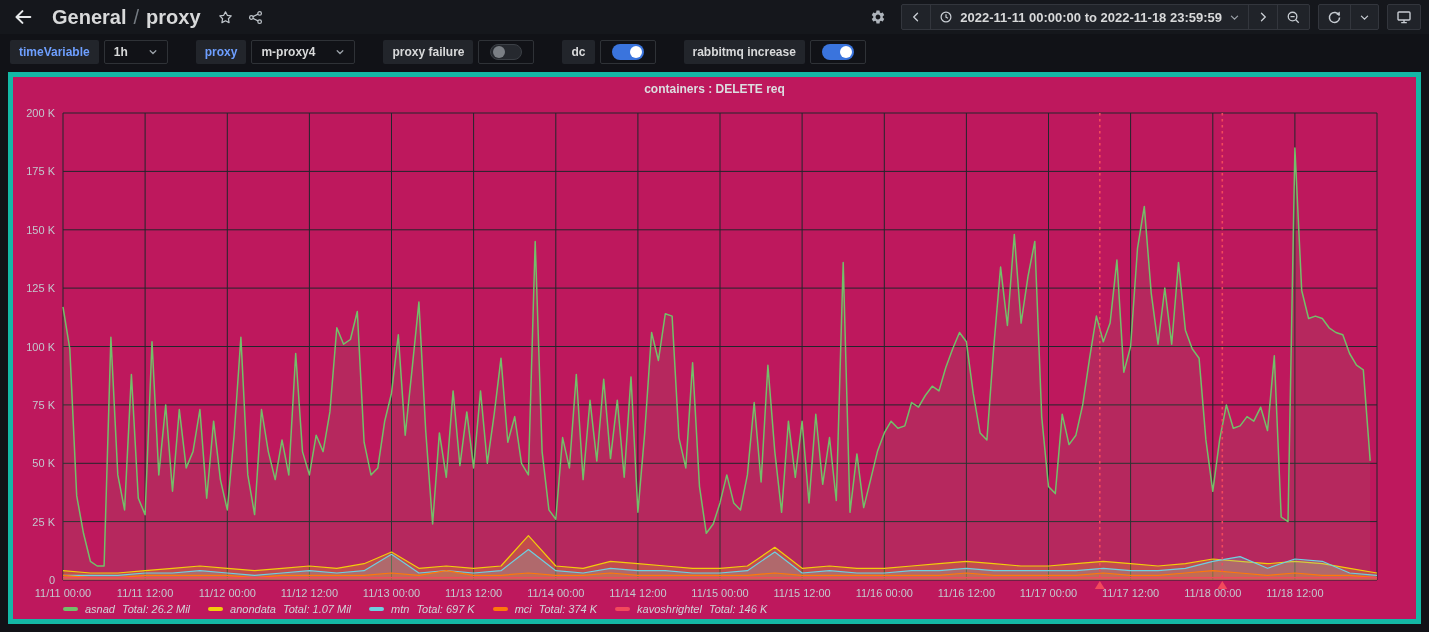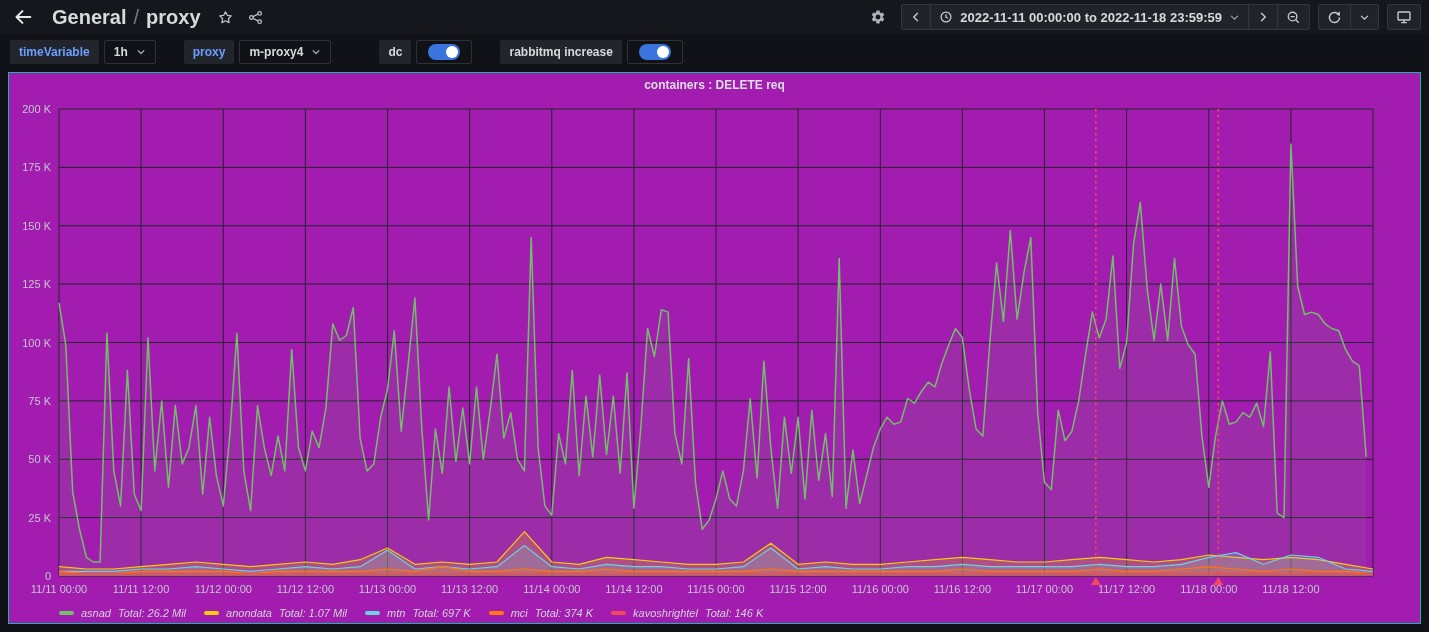--- a/index.html
+++ b/index.html
@@ -26,36 +26,36 @@
   .caret { color:#9aa0a7; }
 
   
   .submenu { position:absolute; left:10px; top:38px; height:28px; display:flex; align-items:center; gap:8px; }
   .var-group { display:flex; align-items:center; gap:5px; }
   .var-chip { background:#22252b; border-radius:2px; height:24px; display:flex; align-items:center;
               padding:12px 9px; font-size:12px; font-weight:700; }
   .chip-blue { color:#6e9fff; }
   .chip-white { color:#d8d9da; }
   .var-value { background:#111217; border:1px solid #2f3237; border-radius:2px; height:24px;
-               display:flex; align-items:center; gap:8px; padding:0 9px; font-size:12px;
+               display:flex; align-items:center; gap:20px; padding:0 9px; font-size:12px;
                font-weight:600; color:#d8d9da; cursor:pointer; }
   .var-gap { width:12px; }
   .toggle-box { background:#111217; border:1px solid #2f3237; border-radius:2px; height:24px;
                 display:flex; align-items:center; padding:0 11px; cursor:pointer; }
   .toggle { position:relative; width:32px; height:16px; border-radius:9px; }
   .toggle.off { background:#26292f; border:1px solid #3c4046; }
   .toggle.off .knob { position:absolute; left:2px; top:1px; width:12px; height:12px;
                       border-radius:50%; background:#7b7f85; }
   .toggle.on  { background:#3a74dd; }
   .toggle.on .knob { position:absolute; right:2px; top:2px; width:12px; height:12px;
                      border-radius:50%; background:#ffffff; }
 
   
   .panel { position:absolute; left:8px; top:72px; width:1413px; height:552px;
-           background:#a21caf; border:1px solid #14b8a6; }
+           background:#be185d; border:5px solid #14b8a6; }
   .panel-title { height:24px; display:flex; align-items:center; justify-content:center;
                  font-size:12px; font-weight:700; color:#dcdde0; cursor:pointer; }
   .legend { position:absolute; left:50px; bottom:4px; display:flex; align-items:center;
             gap:18px; font-size:11px; color:#d0d4d8;font-style:italic; }
   .legend-item { display:flex; align-items:center; gap:7px; cursor:pointer; white-space:nowrap; }
   .legend-swatch { width:15px; height:4px; border-radius:2px; display:inline-block; }
 
   .grid { stroke:#23262c; stroke-width:1; }
   .ylab, .xlab { fill:#c3c8ce; font-size:11px; font-weight:500; font-family:"Liberation Sans",sans-serif; }
 </style>
@@ -190,20 +190,28 @@
   <div class="var-group">
     <div class="var-chip chip-blue">proxy</div>
     <div class="var-value">
       <span>m-proxy4</span>
       <svg width="10" height="10" viewBox="0 0 16 16">
           <path d="M3.5 6l4.5 4.5L12.5 6" fill="none" stroke="#9aa0a7" stroke-width="2" stroke-linecap="round"></path>
         </svg>
     </div>
   </div>
   <div class="var-gap"></div>
+  <div class="var-group">
+    <div class="var-chip chip-white">proxy failure</div>
+    <div class="toggle-box">
+      <div class="toggle off">
+          <div class="knob"></div>
+        </div>
+    </div>
+  </div>
   <div class="var-gap"></div>
   <div class="var-group">
     <div class="var-chip chip-white">dc</div>
     <div class="toggle-box">
       <div class="toggle on">
           <div class="knob"></div>
         </div>
     </div>
   </div>
   <div class="var-gap"></div>

